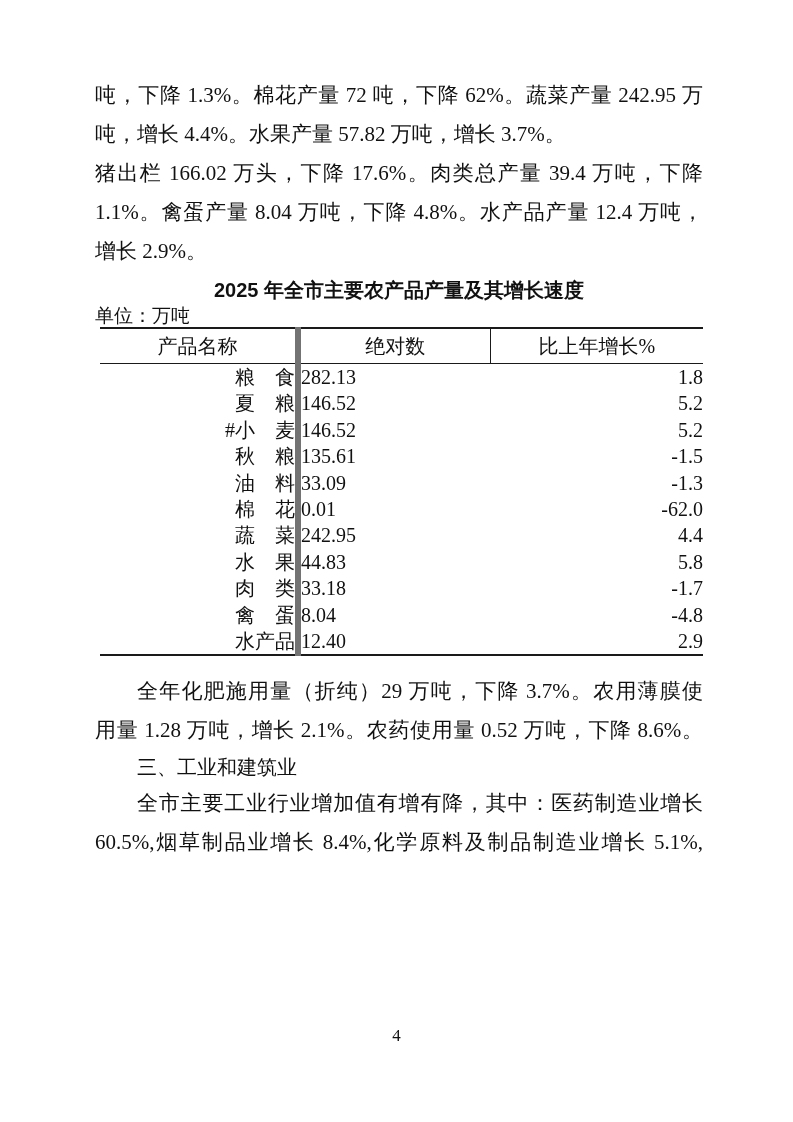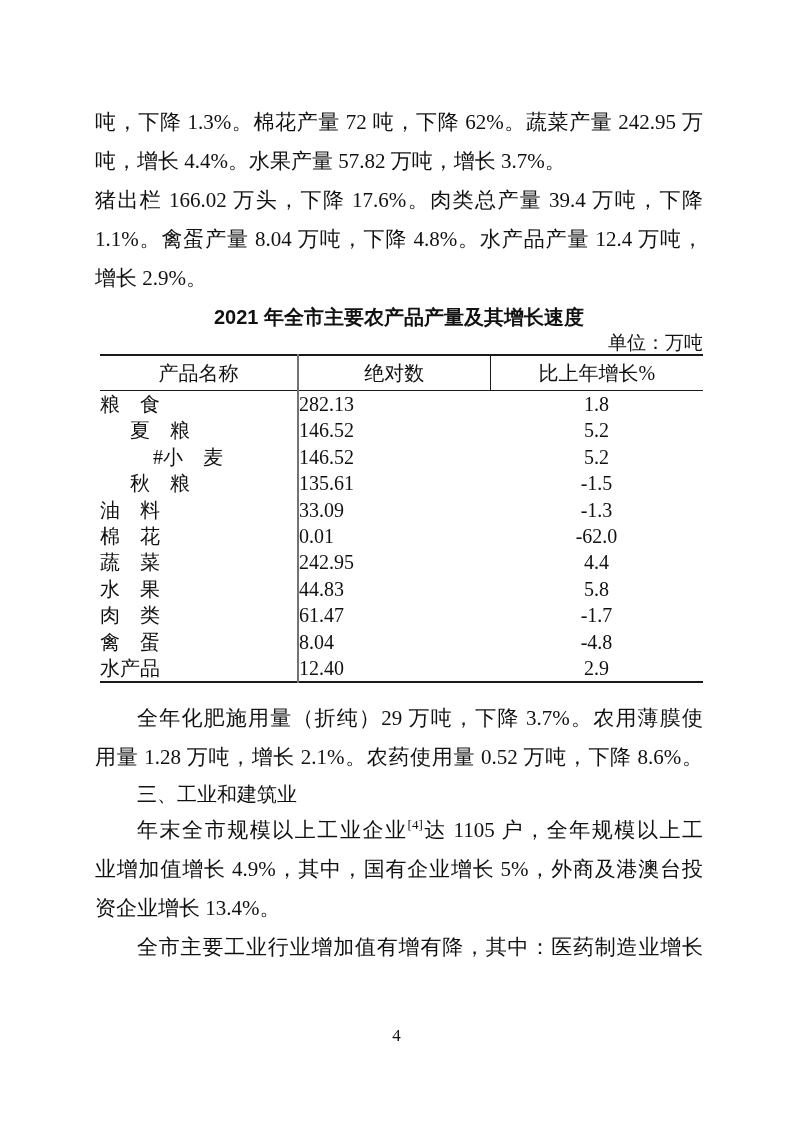--- a/index.html
+++ b/index.html
@@ -4,53 +4,53 @@
 <style>
   html, body { margin:0; padding:0; background:#ffffff; }
   .page {
     position:relative;
     width:793px; height:1122px;
     background:#ffffff;
     color:#111111;
     font-family:"Liberation Serif","DejaVu Serif",serif;
     overflow:hidden;
   }
-  .content { position:absolute; left:95px; top:103px; width:608px; }
+  .content { position:absolute; left:95px; top:76px; width:608px; }
 
   .line { height:39px; line-height:39px; font-size:21px; white-space:normal; }
   .j { text-align:justify; text-align-last:justify; }
   .ind { padding-left:42px; }
   sup { font-size:13px; line-height:0; }
 
   .table-title {
     margin-top:4px; height:30px; line-height:30px;
     text-align:center; font-size:20px; font-weight:bold;
     font-family:"Liberation Sans","DejaVu Sans",sans-serif;
   }
-  .unit { height:22px; line-height:22px; text-align:right; font-size:19px; }
+  .unit { height:22px; line-height:22px; text-align:left; font-size:19px; }
 
   table.stat {
     table-layout:fixed; border-collapse:collapse;
     width:603px; margin-left:5px;
     border-top:2px solid #1a1a1a; border-bottom:2px solid #1a1a1a;
     font-size:20px;
   }
   table.stat th {
     font-weight:normal; text-align:center;
     height:34px; line-height:34px;
     border-bottom:1px solid #1a1a1a; padding:0;
   }
-  table.stat th.c1, table.stat td.c1 { border-right:2px solid #737373; }
+  table.stat th.c1, table.stat td.c1 { border-right:6px solid #737373; }
   table.stat th.c2 { border-right:1px solid #1a1a1a; }
   table.stat td { height:26.4px; line-height:26.4px; padding:0; overflow:hidden; }
-  td.name { padding-left:8px; text-align:left; }
+  td.name { padding-left:8px; text-align:right; }
   td.name.ind1 { padding-left:30px; }
   td.name.ind2 { padding-left:53px; }
   td.abs { text-align:left; padding-right:32px; }
-  td.growth { text-align:center; padding-right:48px; }
+  td.growth { text-align:right; padding-right:48px; }
 
   .after-table { margin-top:16px; }
   .section-heading {
     height:34px; line-height:34px; padding-left:42px;
     font-size:20px; font-weight:normal;
     font-family:"Liberation Sans","DejaVu Sans",sans-serif;
   }
   .page-number {
     position:absolute; top:1026px; left:0; width:100%;
     text-align:center; font-size:17px;
@@ -66,21 +66,21 @@
       <div class="line j">吨，下降 1.3%。棉花产量 72 吨，下降 62%。蔬菜产量 242.95 万</div>
       <div class="line">吨，增长 4.4%。水果产量 57.82 万吨，增长 3.7%。</div>
     </div>
 
     <div>
       <div class="line j">猪出栏 166.02 万头，下降 17.6%。肉类总产量 39.4 万吨，下降</div>
       <div class="line j">1.1%。禽蛋产量 8.04 万吨，下降 4.8%。水产品产量 12.4 万吨，</div>
       <div class="line">增长 2.9%。</div>
     </div>
 
-    <div class="table-title">2021 年全市主要农产品产量及其增长速度</div>
+    <div class="table-title">2025 年全市主要农产品产量及其增长速度</div>
     <div class="unit">单位：万吨</div>
 
     <table class="stat">
       <colgroup>
         <col style="width:198px">
         <col style="width:192px">
         <col style="width:213px">
       </colgroup>
       <thead>
         <tr>
@@ -125,21 +125,21 @@
           <td class="abs">242.95</td>
           <td class="growth">4.4</td>
         </tr>
         <tr>
           <td class="c1 name">水　果</td>
           <td class="abs">44.83</td>
           <td class="growth">5.8</td>
         </tr>
         <tr>
           <td class="c1 name">肉　类</td>
-          <td class="abs">61.47</td>
+          <td class="abs">33.18</td>
           <td class="growth">-1.7</td>
         </tr>
         <tr>
           <td class="c1 name">禽　蛋</td>
           <td class="abs">8.04</td>
           <td class="growth">-4.8</td>
         </tr>
         <tr>
           <td class="c1 name">水产品</td>
           <td class="abs">12.40</td>
@@ -148,26 +148,22 @@
       </tbody>
     </table>
 
     <div class="after-table">
       <div class="line j ind">全年化肥施用量（折纯）29 万吨，下降 3.7%。农用薄膜使</div>
       <div class="line j">用量 1.28 万吨，增长 2.1%。农药使用量 0.52 万吨，下降 8.6%。</div>
     </div>
 
     <div class="section-heading">三、工业和建筑业</div>
 
-    <div>
-      <div class="line j ind"><span>年末全市规模以上工业企业</span><sup>[4]</sup><span>达 1105 户，全年规模以上工</span></div>
-      <div class="line j">业增加值增长 4.9%，其中，国有企业增长 5%，外商及港澳台投</div>
-      <div class="line">资企业增长 13.4%。</div>
-    </div>
 
     <div>
       <div class="line j ind">全市主要工业行业增加值有增有降，其中：医药制造业增长</div>
+      <div class="line j">60.5%,烟草制品业增长 8.4%,化学原料及制品制造业增长 5.1%,</div>
     </div>
 
   </div>
 
   <div class="page-number">4</div>
 </div>
 
 </body></html>

